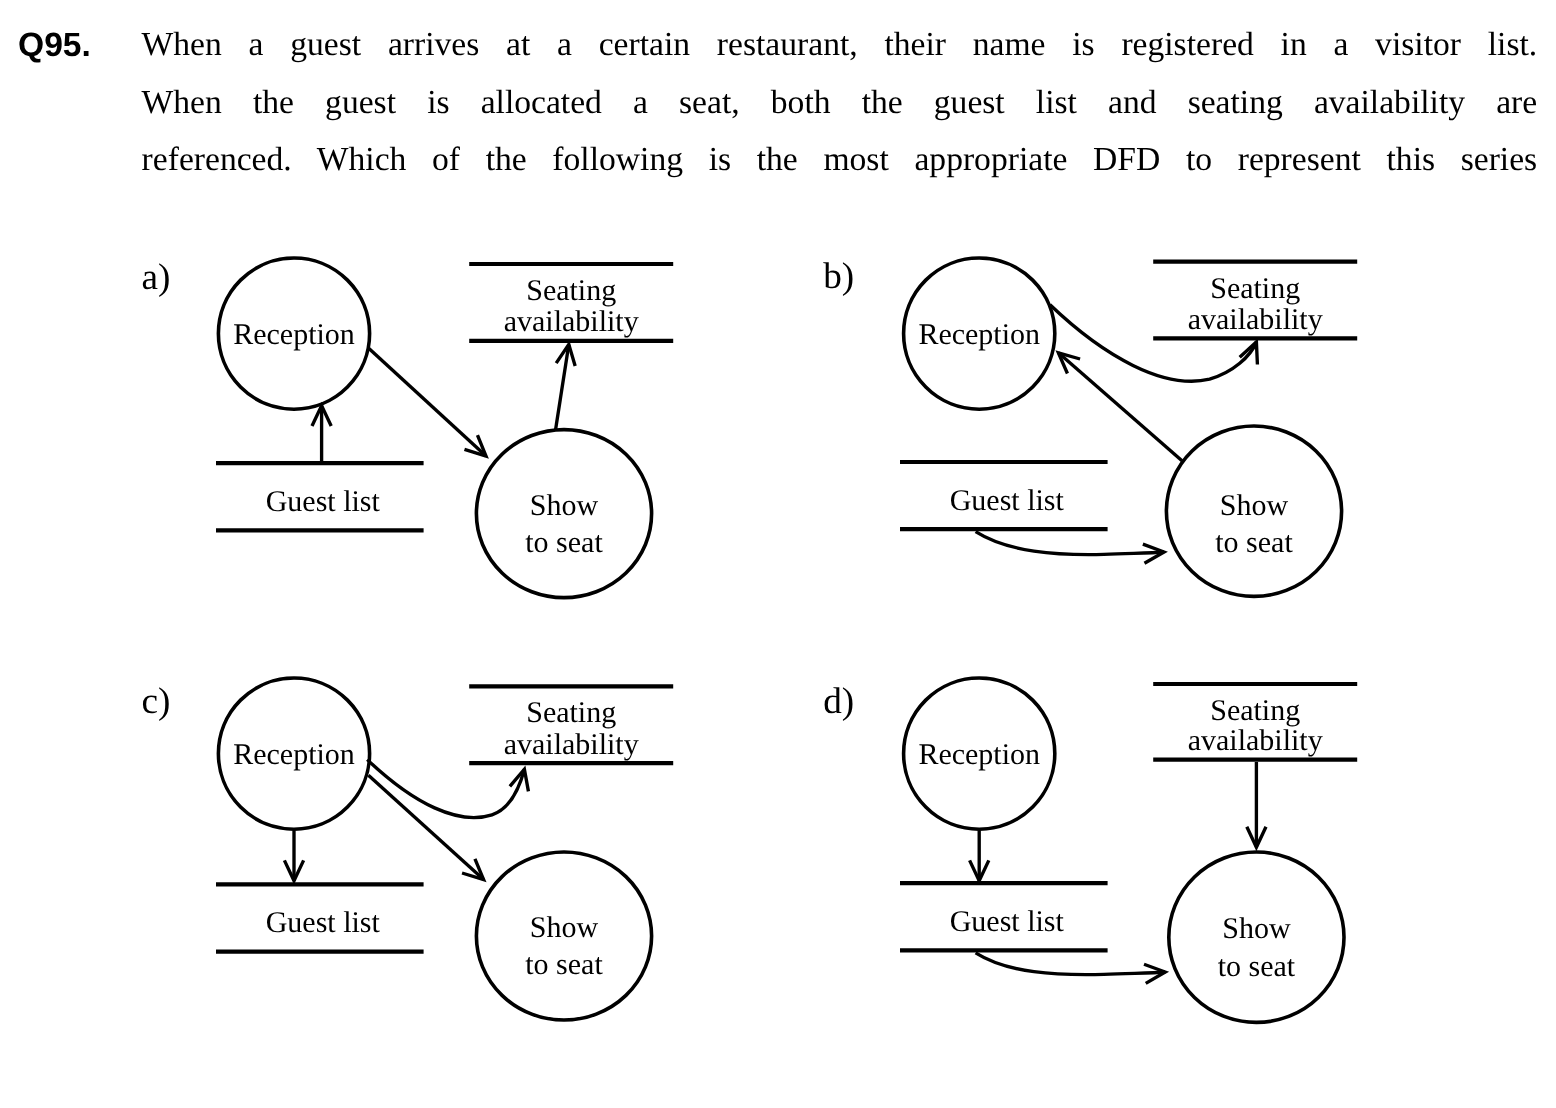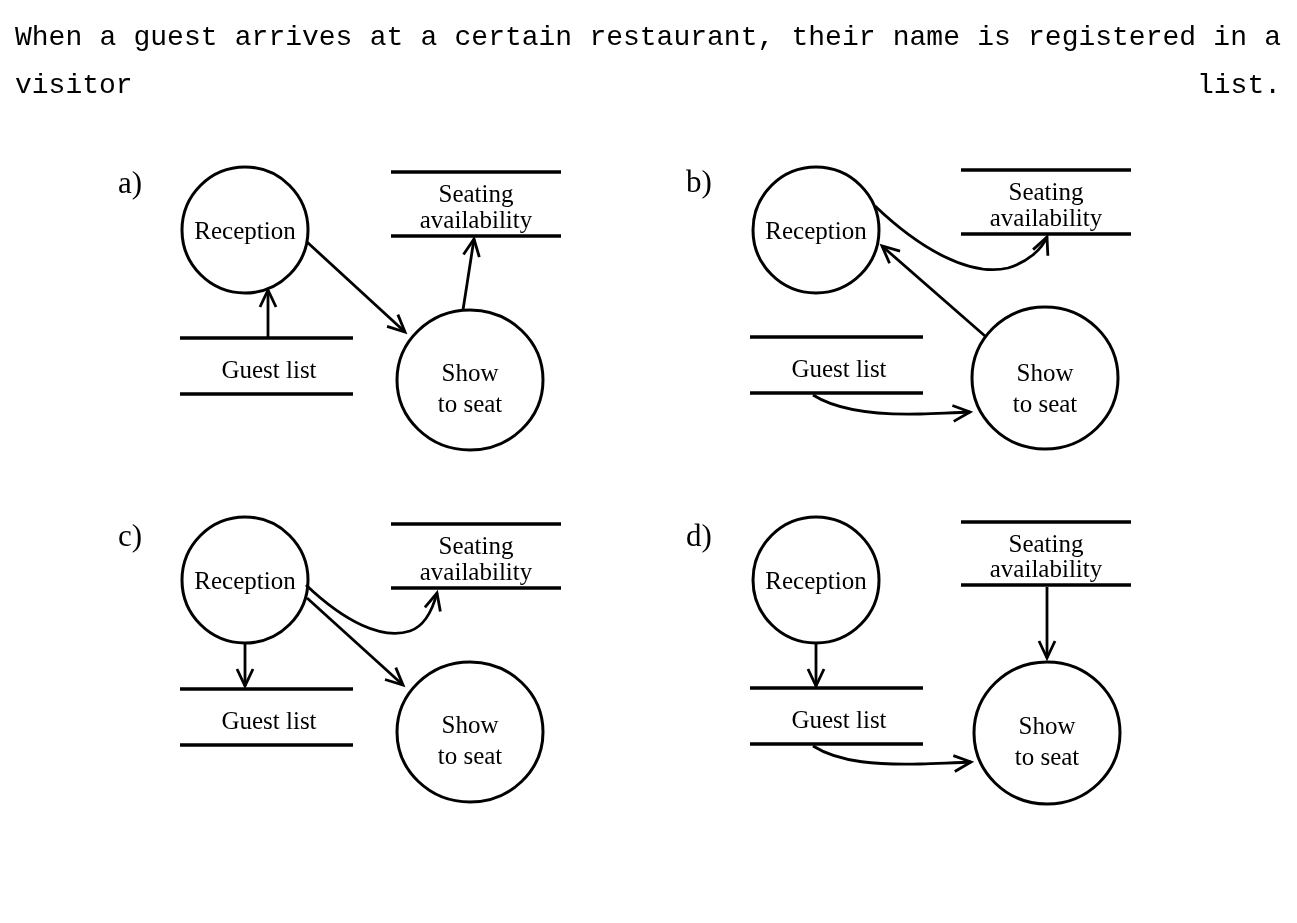--- a/index.html
+++ b/index.html
@@ -17,21 +17,21 @@
   }
   .qnum {
     flex: 0 0 103px;
     font-family: "Liberation Sans", sans-serif;
     font-weight: bold;
     font-size: 28px;
     line-height: 48px;
   }
   .qtext {
     flex: 1 1 auto;
-    font-family: Liberation Mono, monospace;
+    font-family: Liberation Serif, serif;
     font-size: 28px;
     line-height: 48px;
   }
   .qline {
     text-align: justify;
     text-align-last: justify;
   }
   .qline.last {
     text-align-last: left;
   }
@@ -64,22 +64,25 @@
   .optlabel {
     font-family: "Liberation Serif", serif;
     font-size: 31px;
     fill: #000;
   }
 </style>
 </head>
 <body>
 
 <div class="question">
+  <div class="qnum">Q95.</div>
   <div class="qtext">
     <div class="qline">When a guest arrives at a certain restaurant, their name is registered in a visitor list.</div>
+    <div class="qline">When the guest is allocated a seat, both the guest list and seating availability are</div>
+    <div class="qline">referenced. Which of the following is the most appropriate DFD to represent this series</div>
   </div>
 </div>
 
 <div class="diagrams">
 
   <svg class="panel" width="570" height="333" viewBox="0 0 570 333">
     <defs>
       <marker id="ah-a" markerUnits="userSpaceOnUse" markerWidth="26" markerHeight="26" refX="20" refY="13" orient="auto">
         <path d="M3,5 L20,13 L3,21" fill="none" stroke="#000" stroke-width="2.8"></path>
       </marker>

